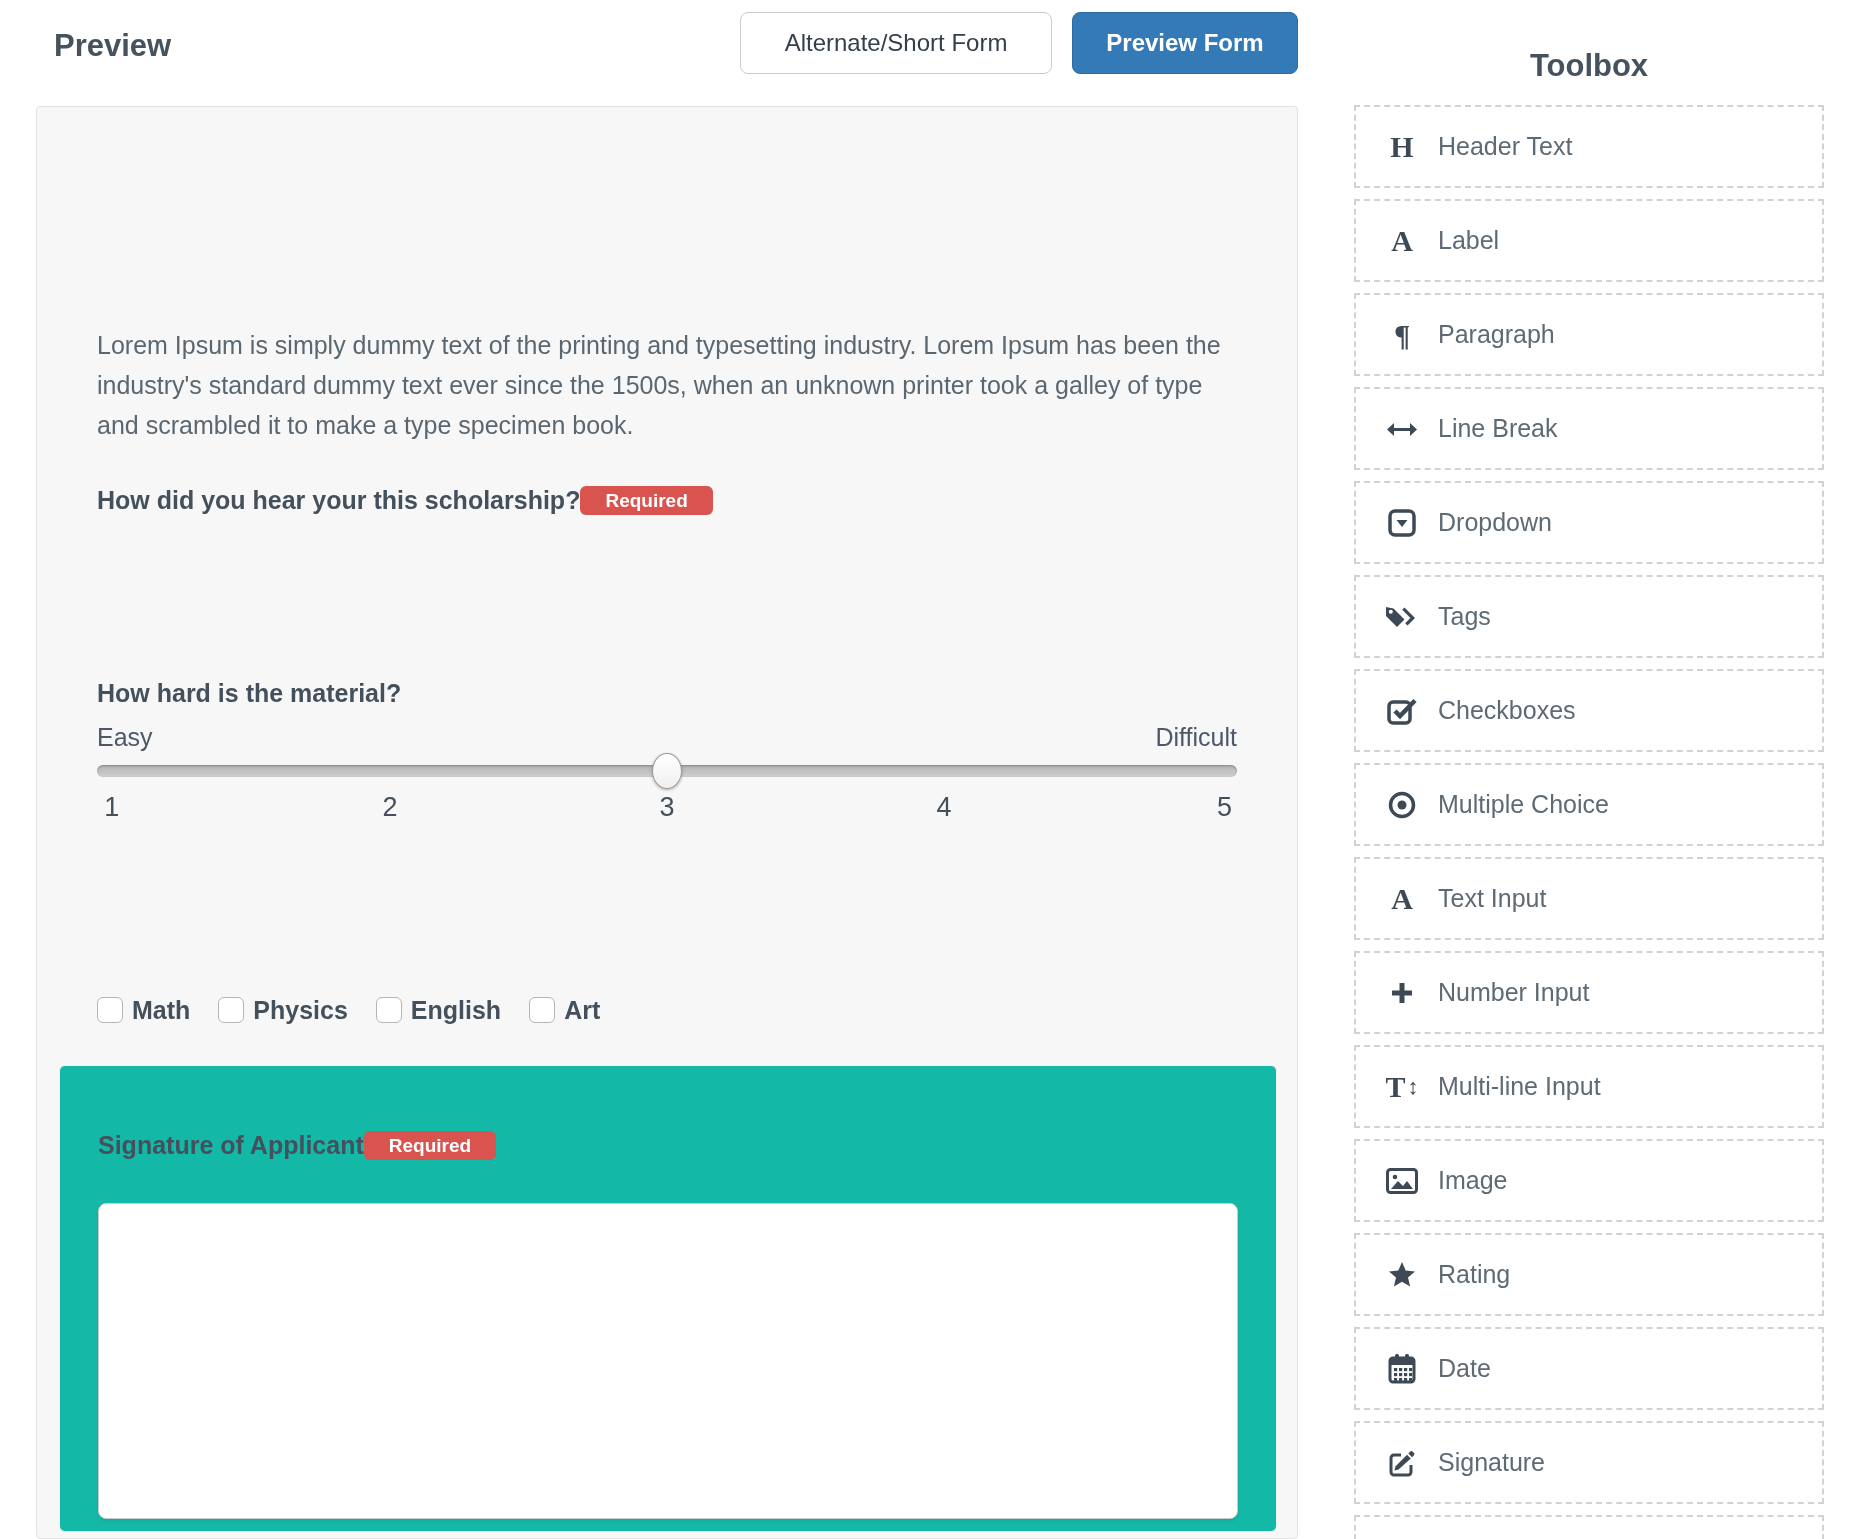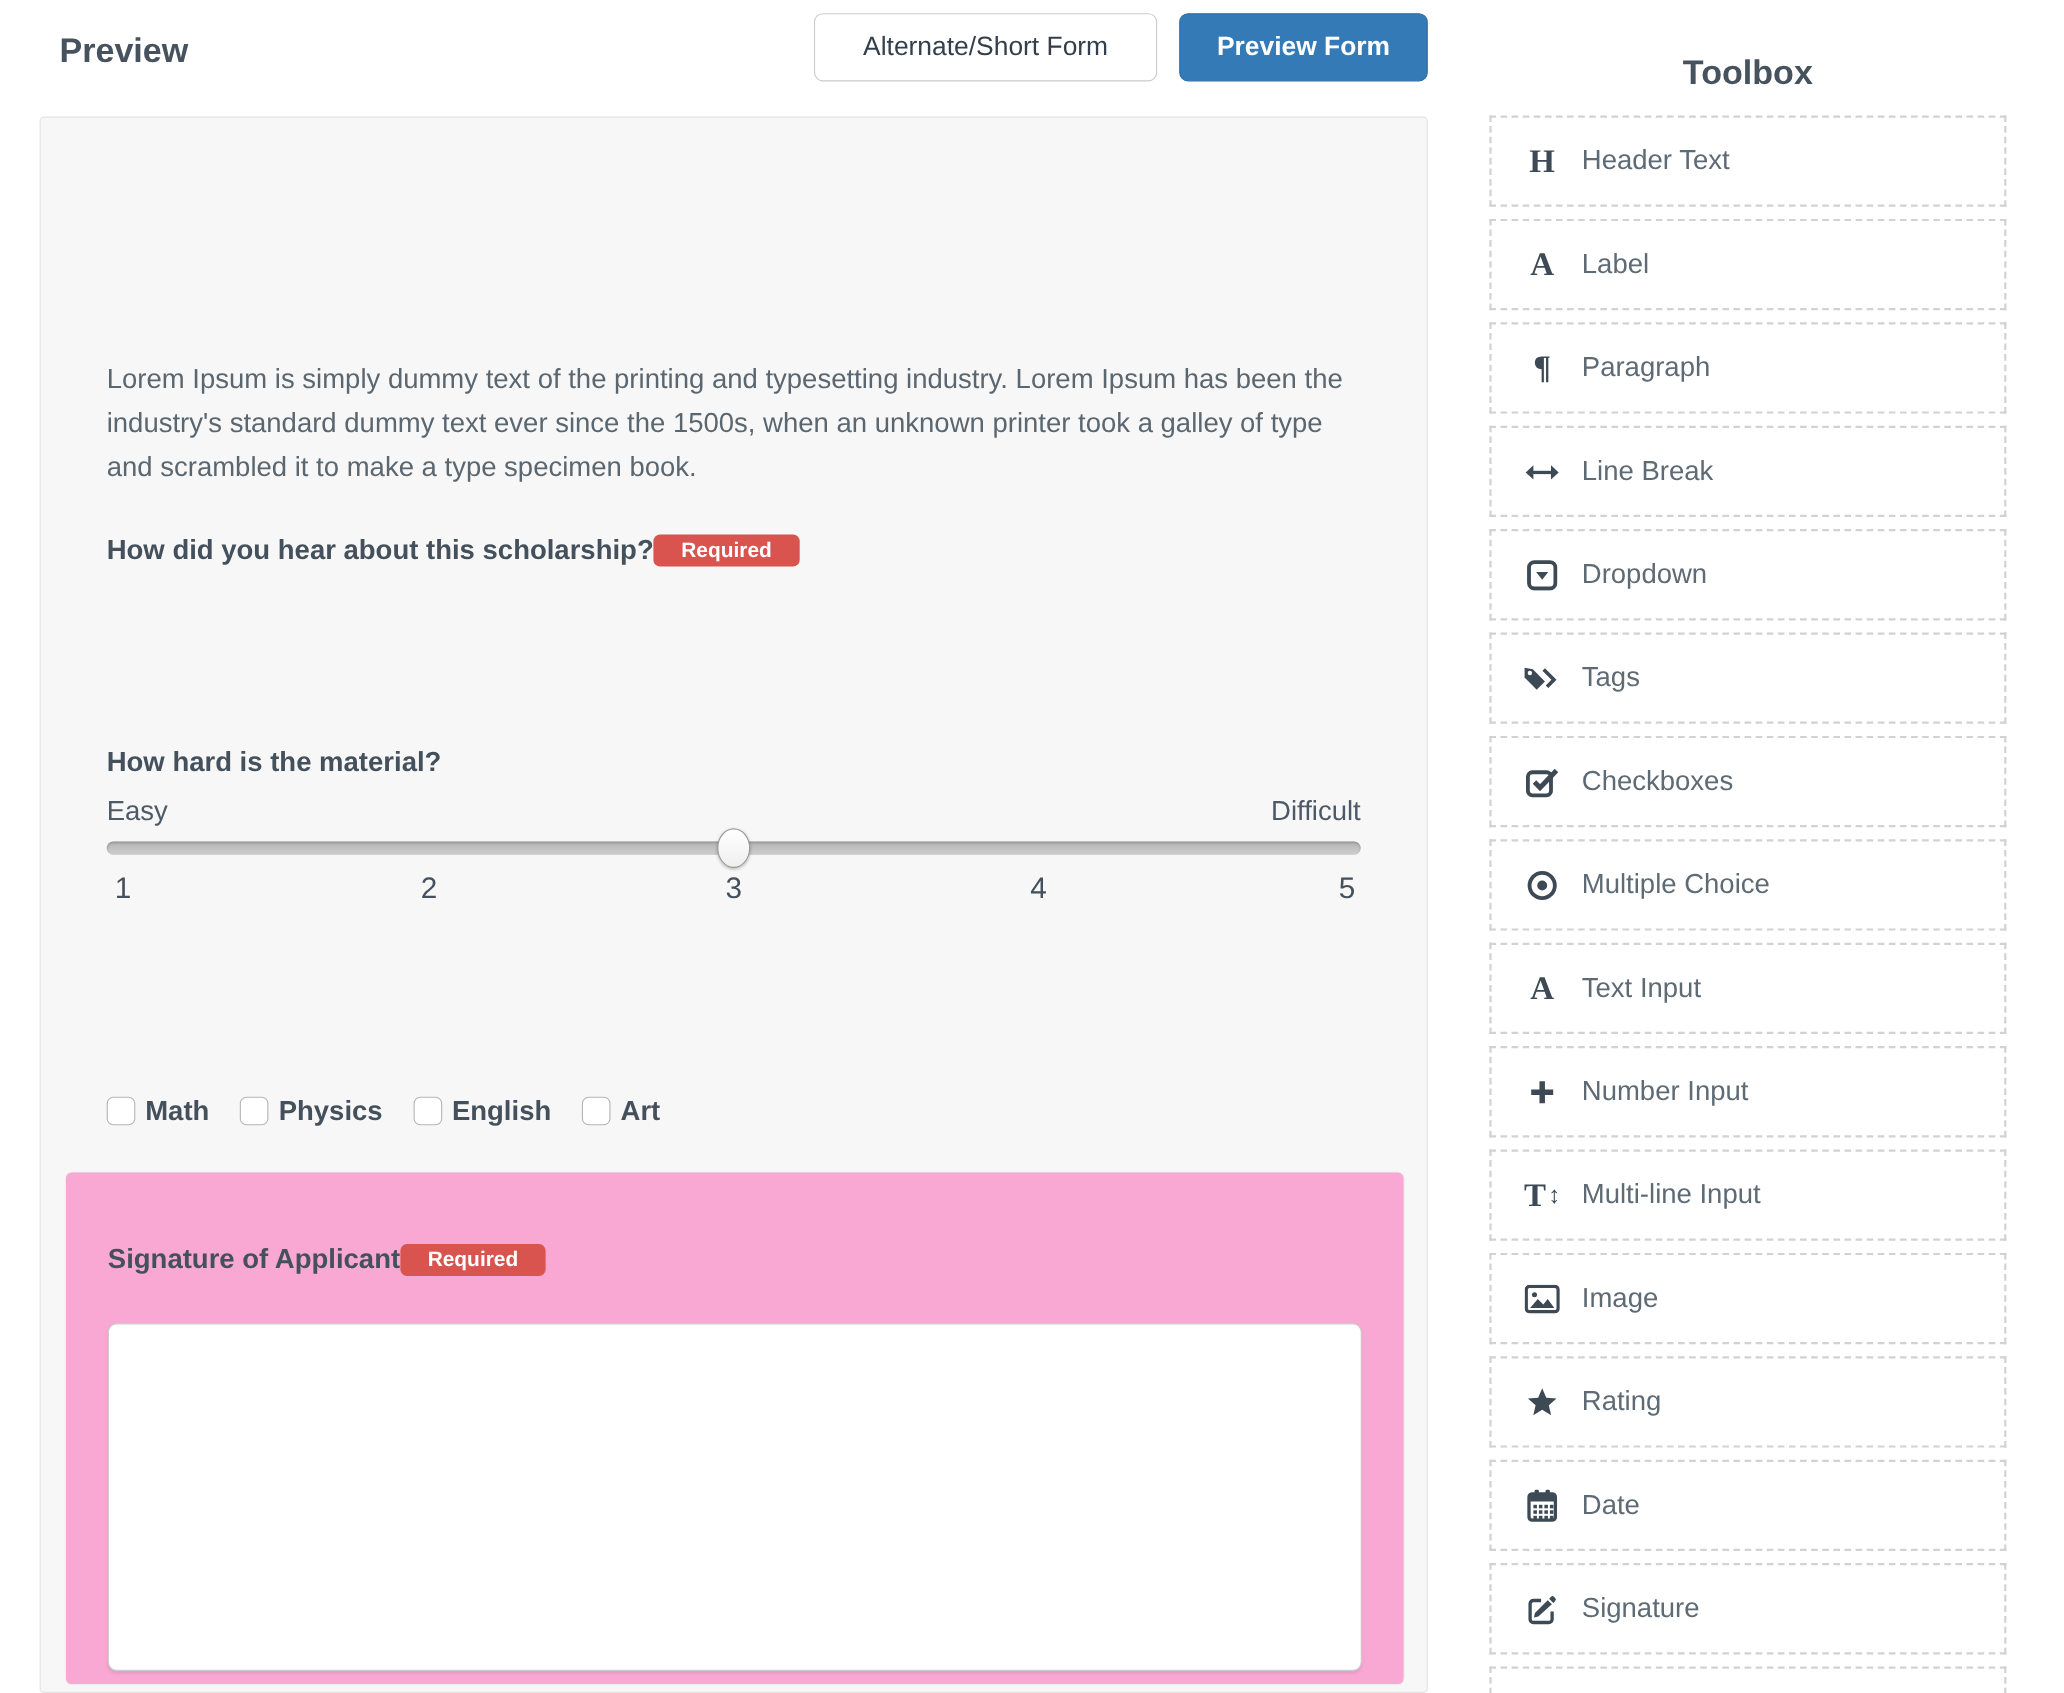--- a/index.html
+++ b/index.html
@@ -40,21 +40,21 @@
   .slider-handle{position:absolute;left:50%;top:-12px;transform:translateX(-50%);
        width:30px;height:36px;border-radius:50%;background:linear-gradient(#ffffff,#efefef);
        border:1px solid #999999;box-shadow:0 1px 3px rgba(0,0,0,.3);cursor:pointer;}
   .ticks{left:60px;top:682px;width:1140px;height:36px;}
   .tick{position:absolute;transform:translateX(-50%);font-size:27px;color:#44505c;line-height:36px;}
   .row-q3{left:60px;top:826px;}
   .checkbox-row{left:60px;top:866px;display:flex;align-items:center;gap:28px;height:34px;}
   .cb-option{display:flex;align-items:center;cursor:pointer;margin-top:40px;}
   .cb-box{width:26px;height:26px;background:#ffffff;border:1px solid #b5b5b5;border-radius:6px;}
   .cb-label{margin-left:9px;font-size:25px;font-weight:bold;color:#44505c;}
-  .sig-card{left:22px;top:958px;width:1218px;height:467px;background:#f9a8d4;
+  .sig-card{left:22px;top:958px;width:1218px;height:467px;background:#14b8a6;
        border:1px solid #f0f0f0;border-radius:6px;text-decoration:underline;}
   .sig-label-row{left:38px;top:62px;}
   .sig-pad{left:38px;top:137px;width:1140px;height:316px;background:#ffffff;
        border:1px solid #cccccc;border-radius:8px;box-shadow:0 2px 3px rgba(0,0,0,.07);cursor:crosshair;}
 
   
   .toolbox-title{left:1354px;top:48px;width:470px;text-align:center;font-size:31px;
        font-weight:bold;color:#46525e;}
   .tb-item{left:1354px;width:470px;height:83px;border:2px dashed #d2d2d2;background:#ffffff;
        display:flex;align-items:center;cursor:grab;}
@@ -69,21 +69,21 @@
 
 <div class="abs preview-title">Preview</div>
 <button class="abs btn btn-default">Alternate/Short Form</button>
 <button class="abs btn btn-primary">Preview Form</button>
 
 <div class="abs form-panel">
 
   <div class="abs form-desc">Lorem Ipsum is simply dummy text of the printing and typesetting industry. Lorem Ipsum has been the industry's standard dummy text ever since the 1500s, when an unknown printer took a galley of type and scrambled it to make a type specimen book.</div>
 
   <div class="abs q-label-row row-q1">
-    <span class="q-label">How did you hear about this scholarship?</span>
+    <span class="q-label">How did you hear your this scholarship?</span>
     <span class="required-badge">Required</span>
   </div>
 
   <div class="abs q-label-row row-q2">
     <span class="q-label">How hard is the material?</span>
   </div>
   <div class="abs minmax-row">
     <span>Easy</span>
     <span>Difficult</span>
   </div>

